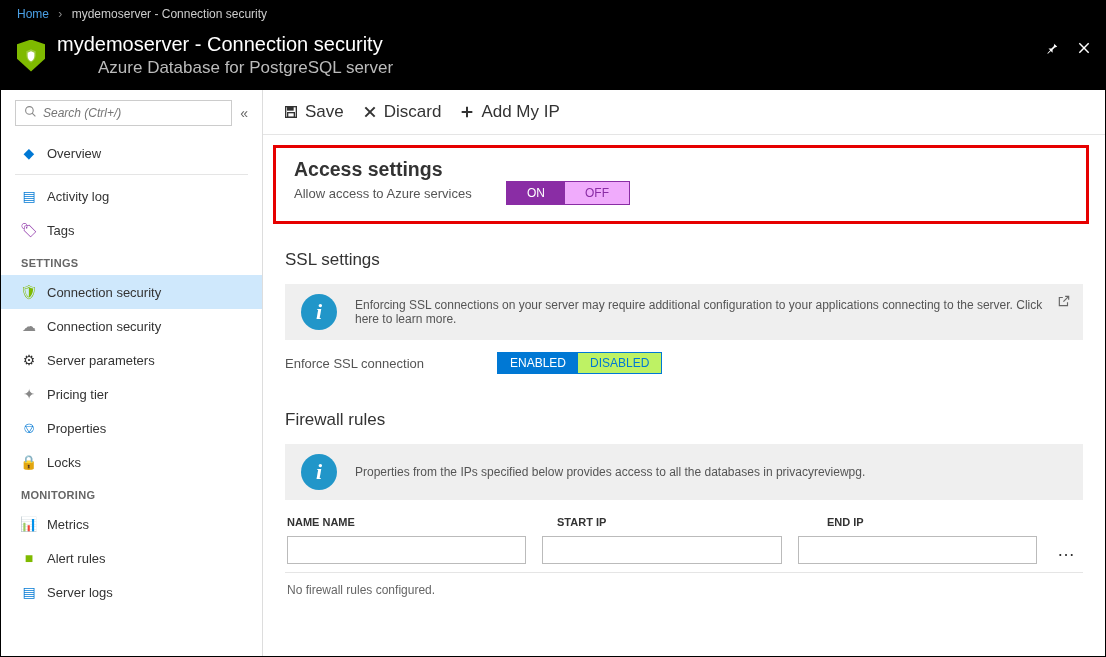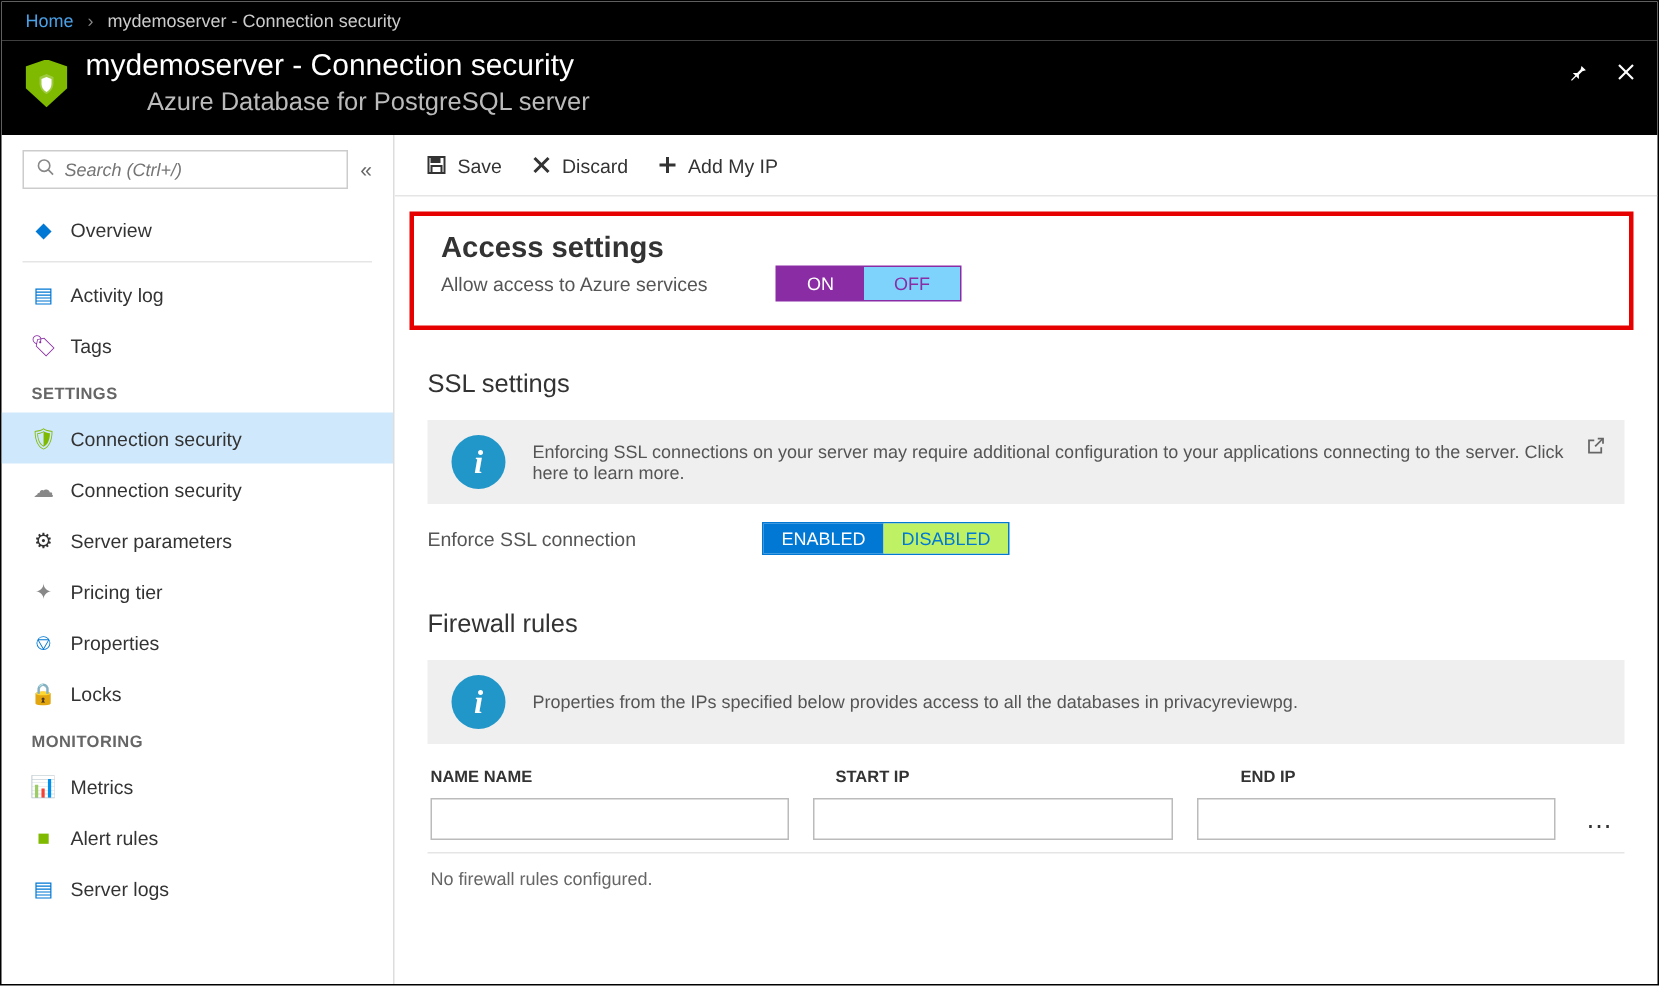--- a/index.html
+++ b/index.html
@@ -20,32 +20,32 @@
 .search-box { flex:1; display:flex; align-items:center; border: 1px solid #ccc; padding: 4px 8px; gap:6px; background:#fff;}
 .search-box input { border: none; outline: none; width: 100%; font-style: italic; color:#888; font-size:12px;}
 .search-box .mag{color:#888;font-size:14px;}
 .collapse{color:#666;font-size:14px;cursor:pointer;}
 .nav-group-label { font-size: 11px; color: #666; padding: 10px 20px 6px 20px; letter-spacing: 0.3px; font-weight:600;}
 .nav-item { display: flex; align-items: center; padding: 9px 20px; gap: 10px; cursor: pointer; font-size:13px;}
 .nav-item.active { background: #cfe8fc; }
 .nav-item .icon { width: 16px; height: 16px; display:flex;align-items:center;justify-content:center; font-size:14px; }
 .nav-sep{border-top:1px solid #e5e5e5;margin:4px 14px;}
 .content { flex: 1; padding: 0; overflow-y:auto;}
-.toolbar { display: flex; align-items: center; gap: 18px; padding: 12px 20px; border-bottom: 1px solid #e5e5e5; font-size:13px;}
+.toolbar { display: flex; align-items: center; gap: 18px; padding: 12px 20px; border-bottom: 1px solid #e5e5e5; font-size:17px;}
 .toolbar .tb { display: flex; align-items: center; gap: 6px; cursor: pointer; }
 .toolbar .tb svg{width:16px;height:16px;}
 .section { padding: 16px 22px 8px 22px; }
 .section h2 { font-weight: 400; font-size: 17px; margin-bottom: 6px; color:#333;}
 .highlight{border:3px solid #e60000; margin:10px 16px 10px 10px; padding:10px 18px 16px 18px;}
-.row { display: flex; align-items: center; gap: 23px; font-size:13px; color:#555;}
+.row { display: flex; align-items: center; gap: 12px; font-size:13px; color:#555;}
 .row .label{min-width:200px;}
 .toggle { display: flex; border: 1px solid #8a2da5; }
 .toggle div { padding: 4px 20px; font-size: 12px; }
 .toggle .on { background: #8a2da5; color: #fff; }
-.toggle .off { background: #7dd3fc; color: #8a2da5; }
+.toggle .off { background: #f0abfc; color: #8a2da5; }
 .toggle-blue { display: flex; border: 1px solid #0078d4; }
 .toggle-blue div { padding: 3px 12px; font-size: 12px; }
 .toggle-blue .on { background: #0078d4; color: #fff; }
 .toggle-blue .off { background: #bef264; color: #0078d4; }
 .info-box { background: #efefef; display: flex; align-items: center; gap: 18px; padding: 10px 16px; font-size: 12px; color: #555; position:relative;}
 .info-box .info-icon{width:36px;height:36px;min-width:36px;border-radius:50%;background:#2196c9;color:#fff;display:flex;align-items:center;justify-content:center;font-family:Georgia,serif;font-style:italic;font-size:22px;font-weight:bold;}
 .info-box .ext{position:absolute;right:12px;top:10px;color:#666;cursor:pointer;}
 .table-head{display:flex;gap:16px;padding:0 2px;font-size:11px;font-weight:600;color:#333;}
 .table-head div{flex:1;}
 .table-inputs{display:flex;gap:16px;padding:8px 2px;align-items:center;}

